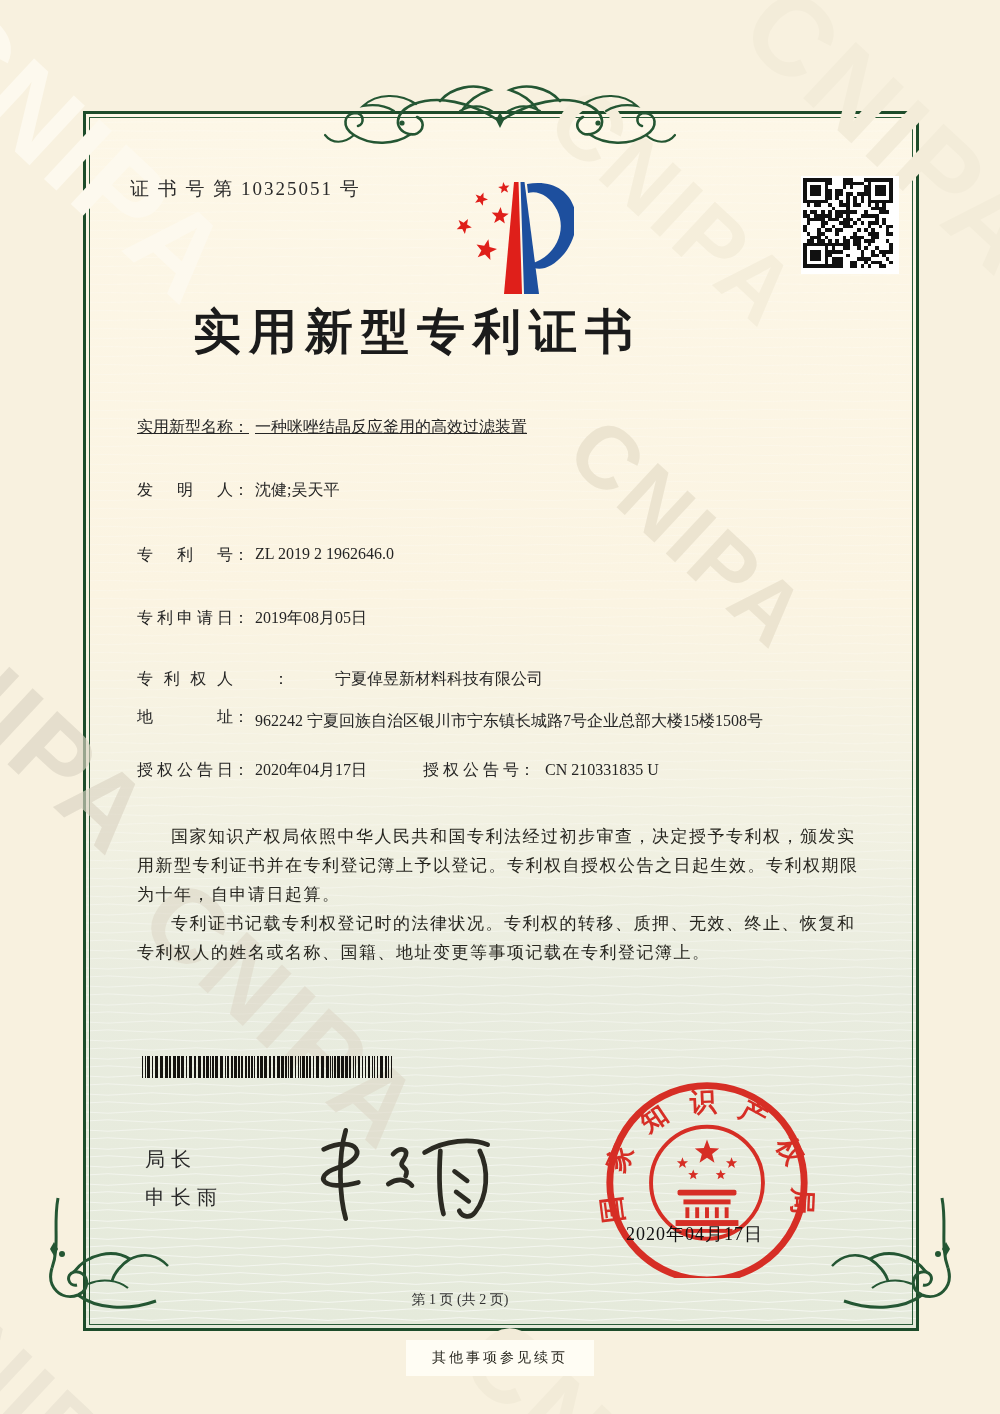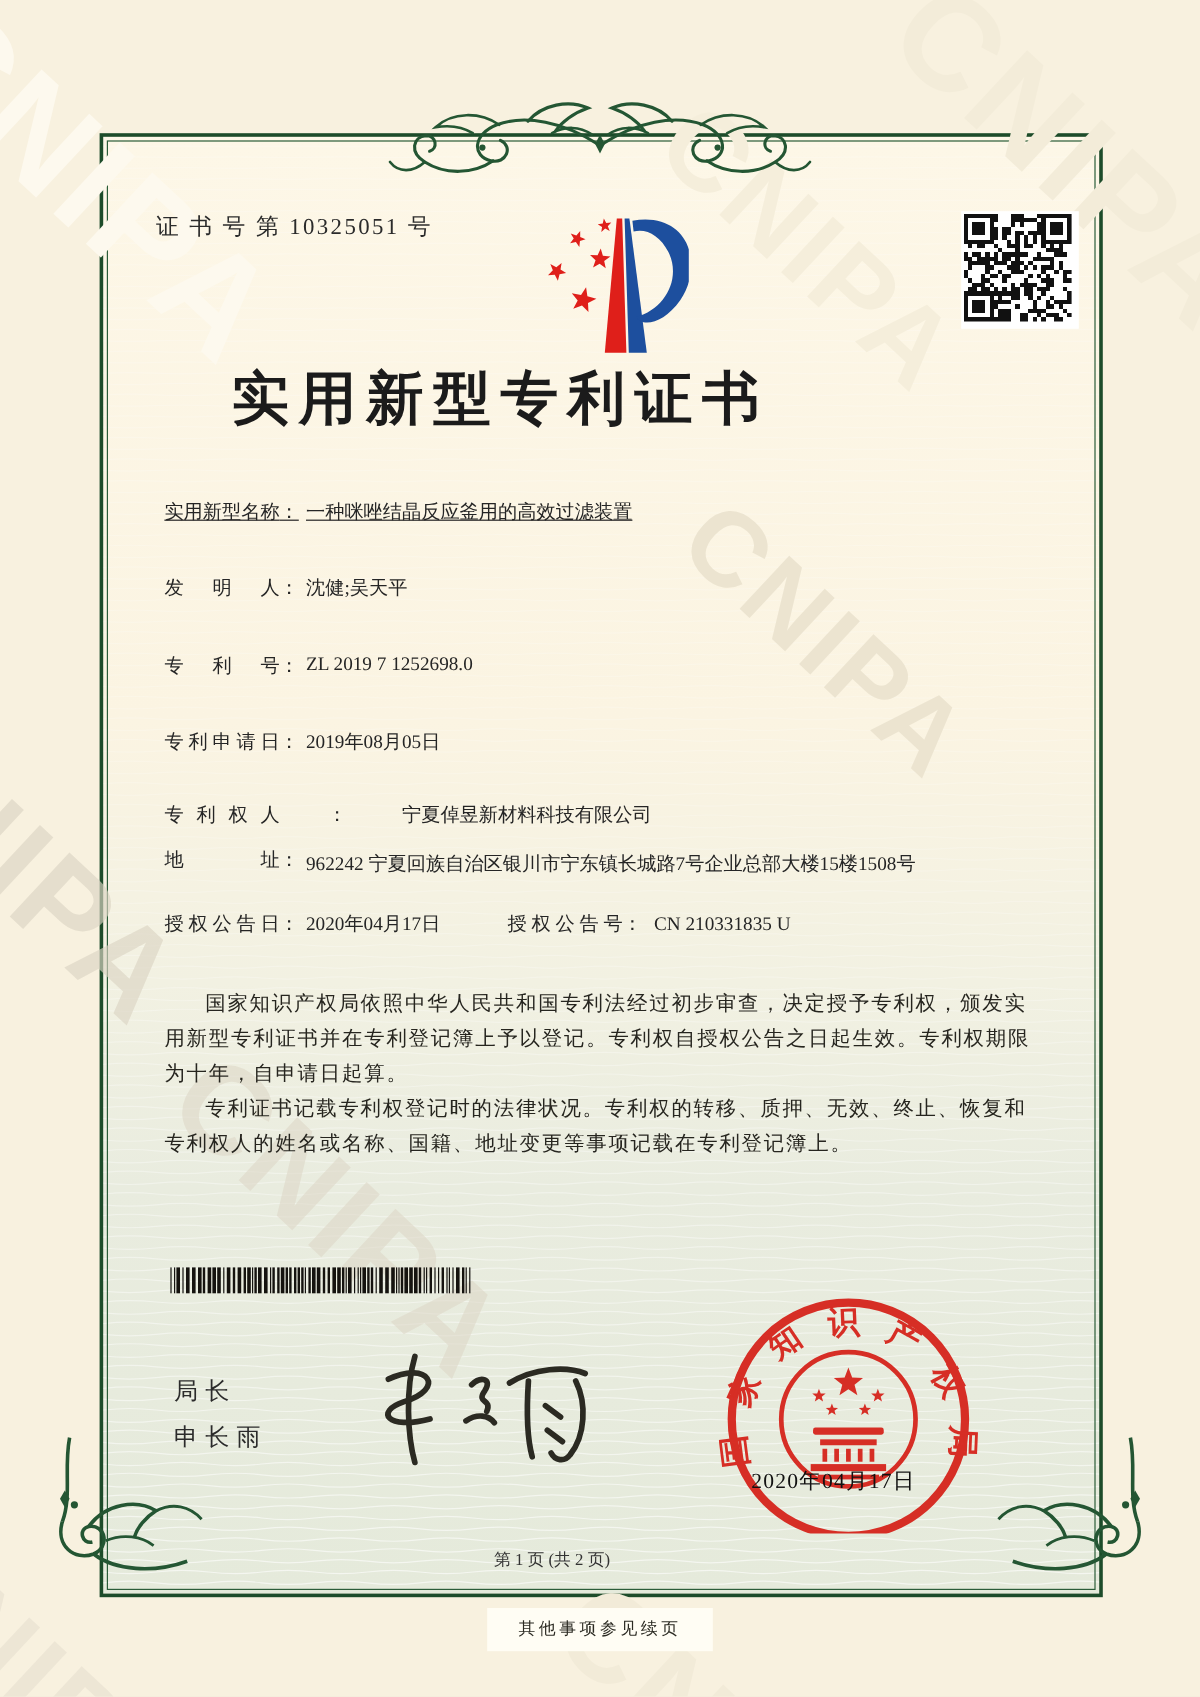--- a/index.html
+++ b/index.html
@@ -619,21 +619,21 @@
         <span class="val">一种咪唑结晶反应釜用的高效过滤装置</span>
       </div>
       <div class="frow r2">
         <span class="lab">发明人</span>
           <span class="colon">：</span>
         <span class="val">沈健;吴天平</span>
       </div>
       <div class="frow r3">
         <span class="lab">专利号</span>
           <span class="colon">：</span>
-        <span class="val">ZL 2019 7 1252698.0</span>
+        <span class="val">ZL 2019 2 1962646.0</span>
       </div>
       <div class="frow r4">
         <span class="lab">专利申请日</span>
           <span class="colon">：</span>
         <span class="val">2019年08月05日</span>
       </div>
       <div class="frow r5">
         <span class="lab">专利权人</span>
           <span class="colon">：</span>
         <span class="val">宁夏倬昱新材料科技有限公司</span>

